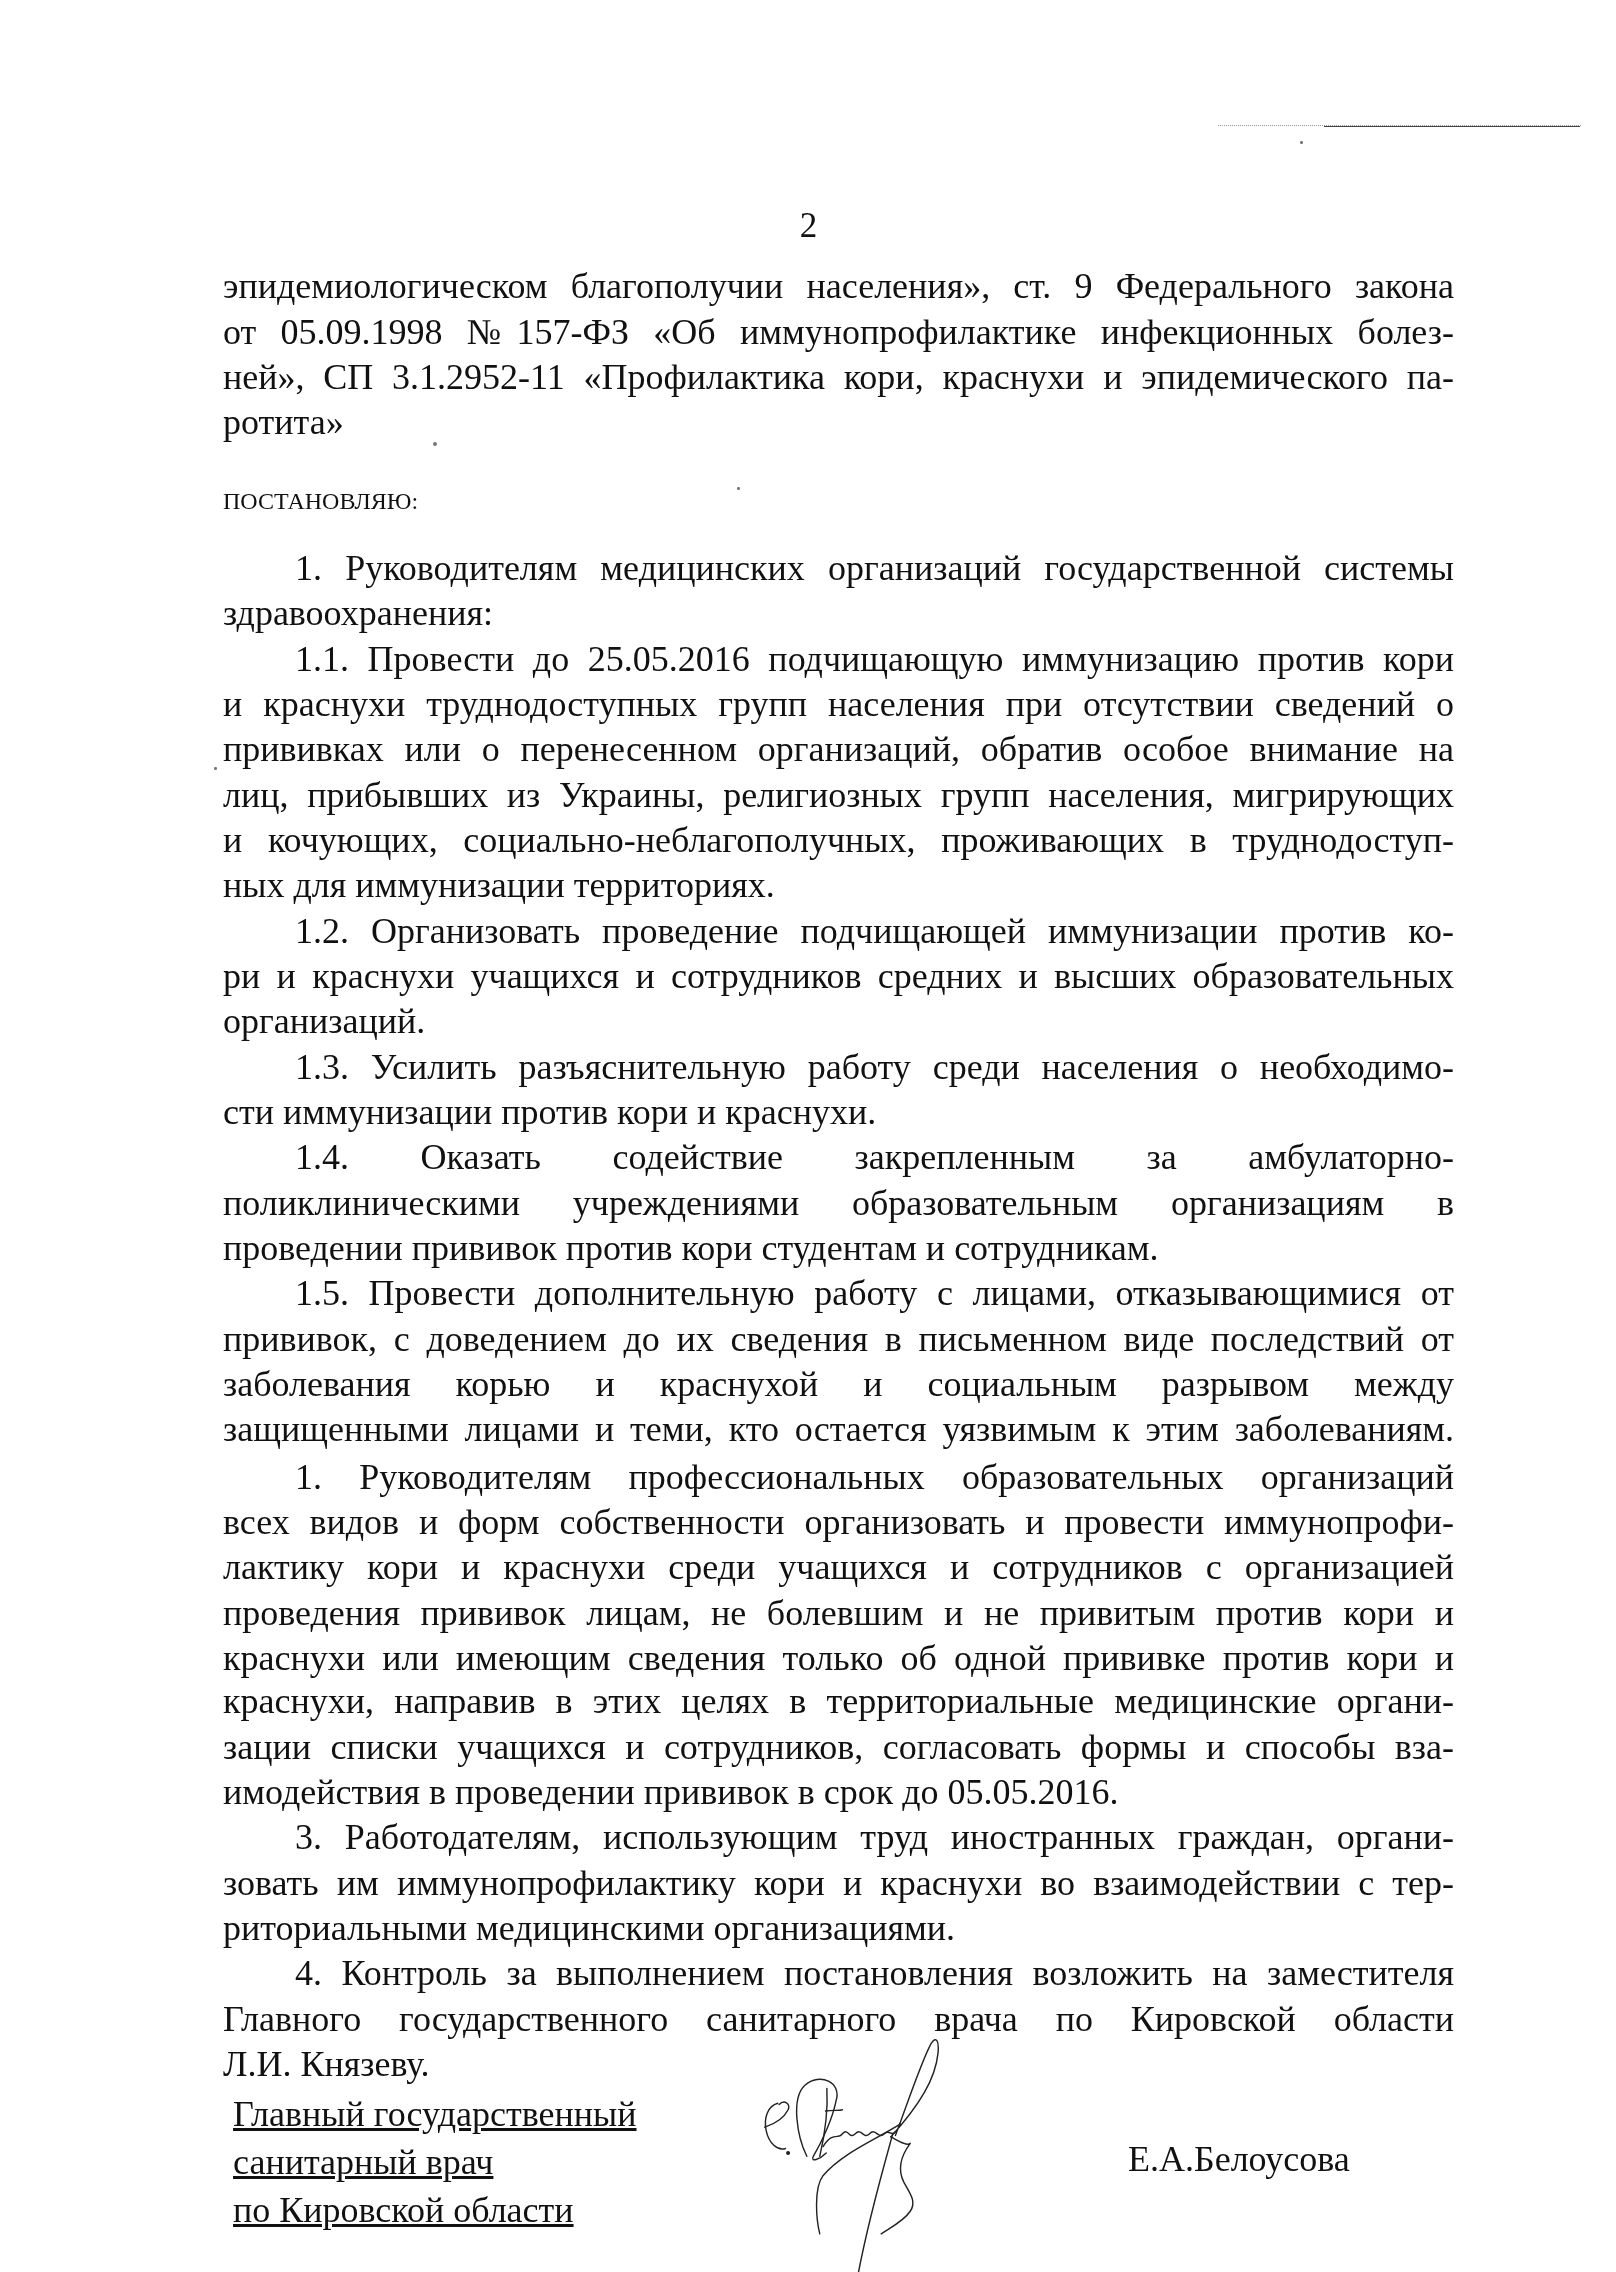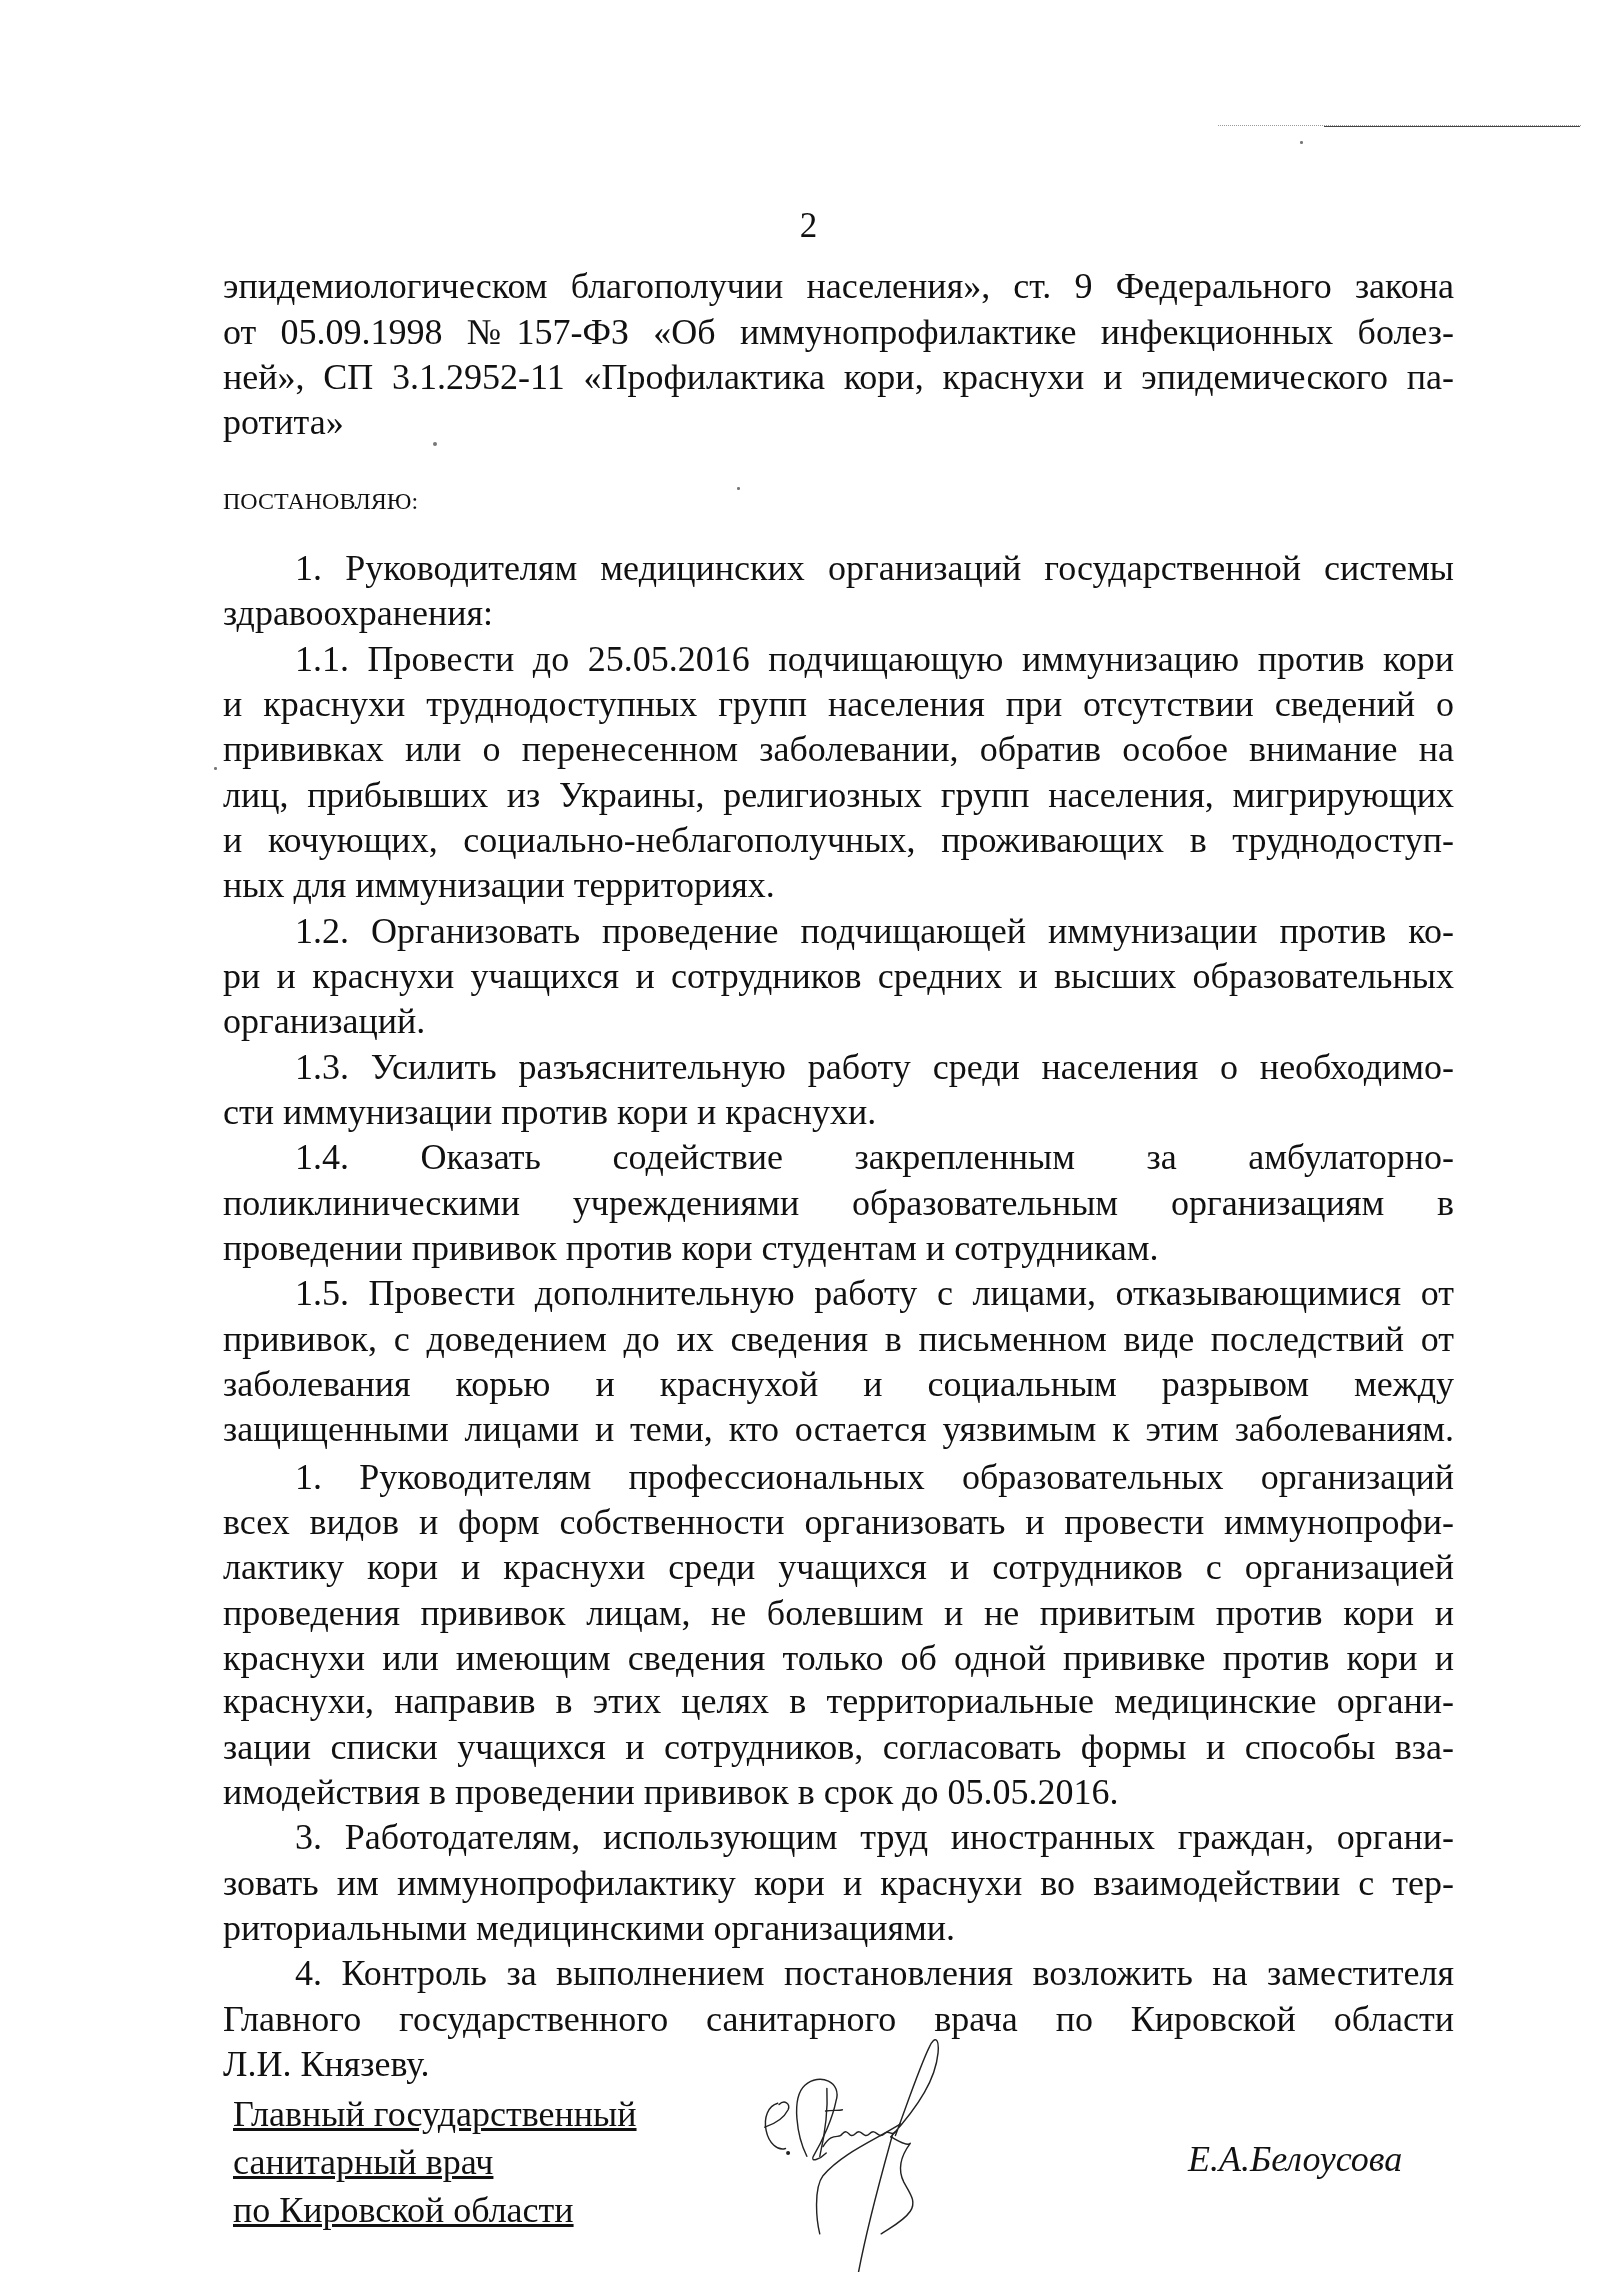--- a/index.html
+++ b/index.html
@@ -14,21 +14,21 @@
     .pagenum { position: absolute; left: 0; width: 1617px; top: 206px; text-align: center; font-size: 35px; }
     .line {
       position: absolute; left: 223px; width: 1231px;
       font-size: 36px; line-height: 45px; white-space: nowrap;
       text-align: justify; text-align-last: justify;
     }
     .line.last { text-align-last: left; }
     .line.indent { left: 295px; width: 1159px; }
     .heading { position: absolute; left: 223px; font-size: 24px; line-height: 45px; white-space: nowrap; }
     .sig-left { position: absolute; left: 233px; font-size: 36px; line-height: 45px; white-space: nowrap; text-decoration: underline; }
-    .sig-name { position: absolute; left: 1188px; top: 2137px; font-size: 36px; line-height: 45px; white-space: nowrap; font-style: italic; }
+    .sig-name { position: absolute; left: 1128px; top: 2137px; font-size: 36px; line-height: 45px; white-space: nowrap; }
     .signature { position: absolute; left: 745px; top: 2027px; width: 337px; height: 245px; }
     .speck { position: absolute; width: 3.9px; height: 3.9px; border-radius: 50%; background: #777; }
   </style>
 </head>
 <body>
 
 <div class="page">
 
   <div class="topline"></div>
   <div class="topline-solid"></div>
@@ -45,21 +45,21 @@
   <div class="heading" style="top:479px">ПОСТАНОВЛЯЮ:</div>
 
   <div>
     <div class="line indent" style="top:546px">1. Руководителям медицинских организаций государственной системы</div>
     <div class="line last" style="top:591px">здравоохранения:</div>
   </div>
 
   <div>
     <div class="line indent" style="top:637px">1.1. Провести до 25.05.2016 подчищающую иммунизацию против кори</div>
     <div class="line" style="top:682px">и краснухи труднодоступных групп населения при отсутствии сведений о</div>
-    <div class="line" style="top:727px">прививках или о перенесенном заболевании, обратив  особое внимание на</div>
+    <div class="line" style="top:727px">прививках или о перенесенном организаций, обратив  особое внимание на</div>
     <div class="line" style="top:773px">лиц, прибывших из Украины, религиозных групп населения, мигрирующих</div>
     <div class="line" style="top:818px">и кочующих, социально-неблагополучных, проживающих в труднодоступ-</div>
     <div class="line last" style="top:863px">ных для иммунизации территориях.</div>
   </div>
 
   <div>
     <div class="line indent" style="top:909px">1.2. Организовать проведение подчищающей иммунизации против ко-</div>
     <div class="line" style="top:954px">ри и краснухи учащихся и сотрудников средних и высших образовательных</div>
     <div class="line last" style="top:999px">организаций.</div>
   </div>

